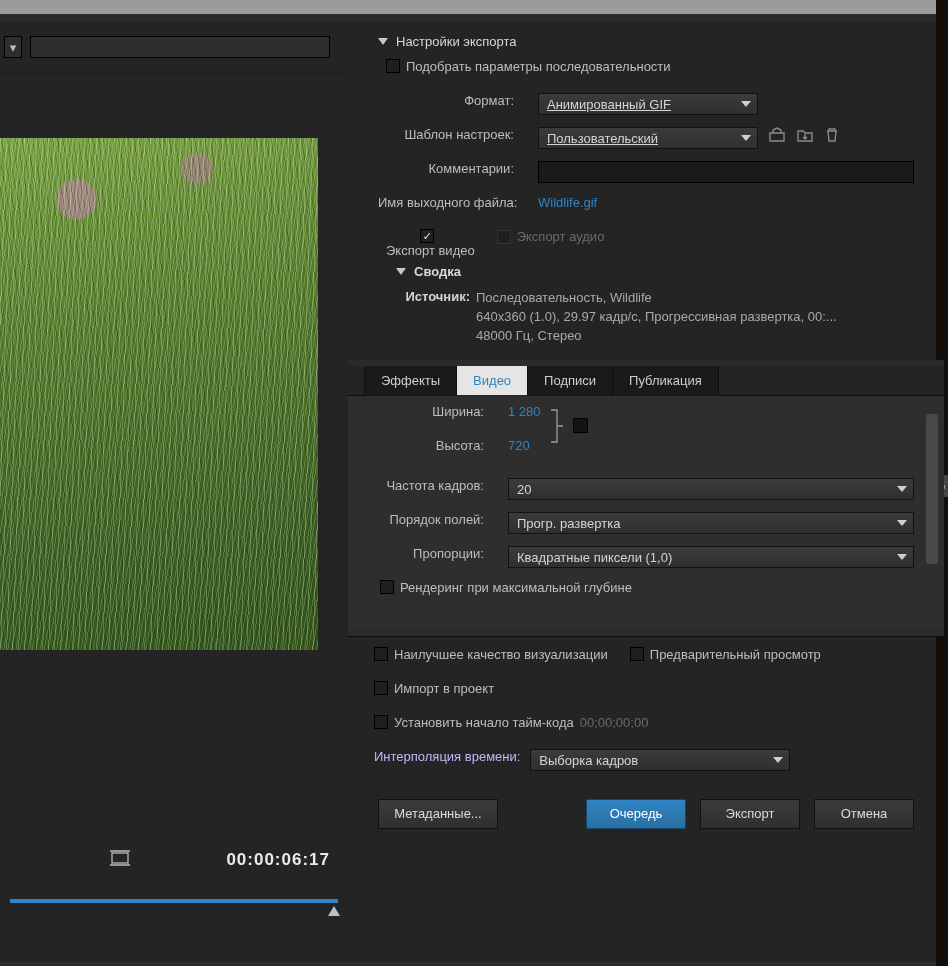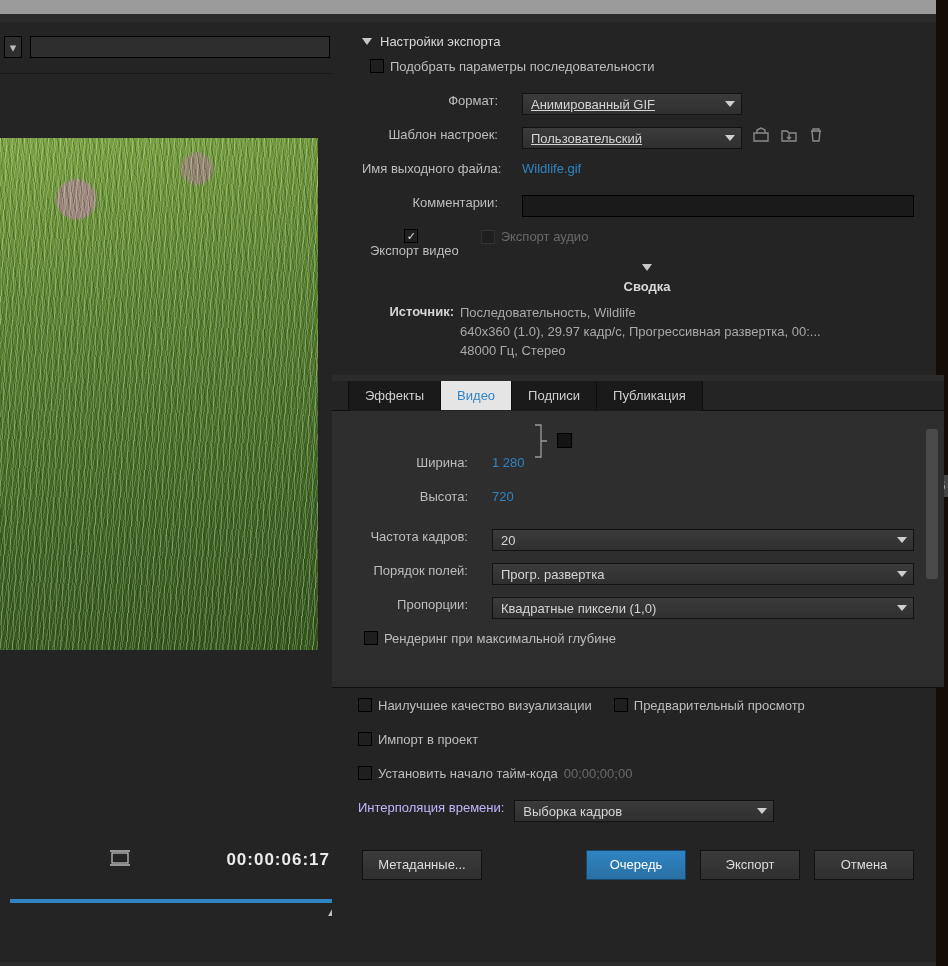--- a/index.html
+++ b/index.html
@@ -3,21 +3,21 @@
 <meta charset="utf-8">
 <style>
   * { box-sizing: border-box; font-family: "Helvetica Neue", Arial, sans-serif; font-size: 13px; }
   body { margin: 0; background: #2b2b2b; color: #bdbdbd; width: 948px; height: 966px; overflow: hidden; position: relative; }
   .stripe-top { position: absolute; top: 0; left: 0; right: 12px; height: 14px; background: #9b9b9b; }
   .stripe-top2 { position: absolute; top: 14px; left: 0; right: 12px; height: 8px; background: #2b2b2b; }
   .right-bg { position: absolute; top: 0; right: 0; width: 12px; bottom: 0; background: #130c07; }
   .right-crack { position:absolute; top:475px; right:0; width:12px; height:22px; background:#444; color:#bbb; font-size:12px; line-height:22px; text-align:center; }
 
   .left-col { position: absolute; top: 22px; left: 0; width: 348px; height: 940px; background: #242424; }
-  .right-col { position: absolute; top: 22px; left: 332px; right: 12px; height: 940px; background: #242424; }
+  .right-col { position: absolute; top: 22px; left: 348px; right: 12px; height: 940px; background: #242424; }
 
   
   .lc-toolbar { height: 52px; border-bottom: 1px solid #1a1a1a; padding: 14px 4px 0 4px; }
   .lc-tool-drop { display:inline-block; width:18px; height:22px; background:#2e2e2e; border:1px solid #000; text-align:center; line-height:22px; color:#bbb; cursor:pointer; vertical-align:top; }
   .lc-tool-search { display:inline-block; width:300px; height:22px; background:#2e2e2e; border:1px solid #000; margin-left:4px; vertical-align:top; }
 
   .preview-area { position: relative; height: 590px; padding-top: 38px; }
   .preview-img { position:absolute; left:0; top:64px; width:318px; height:512px; background:linear-gradient(170deg,#7da441 0%,#6b9237 15%,#587f2e 35%,#4a6f27 55%,#3d6122 75%,#335319 100%); overflow:hidden; }
   .preview-img::before { content:""; position:absolute; inset:0; background:
       repeating-linear-gradient(100deg, rgba(255,255,255,0.18) 0 1px, transparent 1px 4px),
@@ -173,41 +173,41 @@
         </span>
         <span>
           <svg width="16" height="16" viewBox="0 0 16 16">
                 <path d="M3 4h10M5 4V2h6v2M4 4l1 10h6l1-10" fill="none" stroke="#8a8a8a" stroke-width="1.4"></path>
               </svg>
         </span>
       </div>
     </div>
 
     <div class="row">
+      <span class="lbl">Комментарии:</span>
+      <div class="txtin"></div>
+    </div>
+
+    <div class="row">
       <span class="lbl">Имя выходного файла:</span>
       <span class="link">Wildlife.gif</span>
-    </div>
-
-    <div class="row">
-      <span class="lbl">Комментарии:</span>
-      <div class="txtin"></div>
     </div>
 
     <div class="row cb" style="gap:22px;">
       <span style="display:flex;align-items:center;flex-direction:column;">
         <span class="cb-box checked"></span>
         <span class="cb-txt">Экспорт видео</span>
       </span>
       <span style="display:flex;align-items:center;">
         <span class="cb-box" style="border-color:#333;"></span>
         <span class="cb-txt dim">Экспорт аудио</span>
       </span>
     </div>
 
-    <div class="section-head" style="margin-left:18px; margin-top:4px;flex-direction:column;">
+    <div class="section-head" style="margin-left:18px; margin-top:4px;">
       <span class="tri"></span>
       <span style="font-weight:600;">Сводка</span>
     </div>
     <div class="summary">
       <div class="pair" style="margin-top:10px;">
         <div class="k">Источник:</div>
         <div class="d">
           <div>Последовательность, Wildlife</div>
           <div>640x360 (1.0), 29.97 кадр/с, Прогрессивная развертка, 00:...</div>
           <div>48000 Гц, Стерео</div>
@@ -221,21 +221,21 @@
       <div class="tab first">Эффекты</div>
       <div class="tab active">Видео</div>
       <div class="tab">Подписи</div>
       <div class="tab">Публикация</div>
     </div>
 
     <div class="video-panel">
       <div class="scroll-thumb"></div>
 
       <div style="display:flex;">
-        <div style="flex:none;margin-top:36px;">
+        <div style="flex:none;">
           <div class="row">
                 <span class="lbl">Ширина:</span>
             <span class="val-link">1 280</span>
               </div>
           <div class="row">
                 <span class="lbl">Высота:</span>
             <span class="val-link">720</span>
               </div>
         </div>
         <div class="brace">

